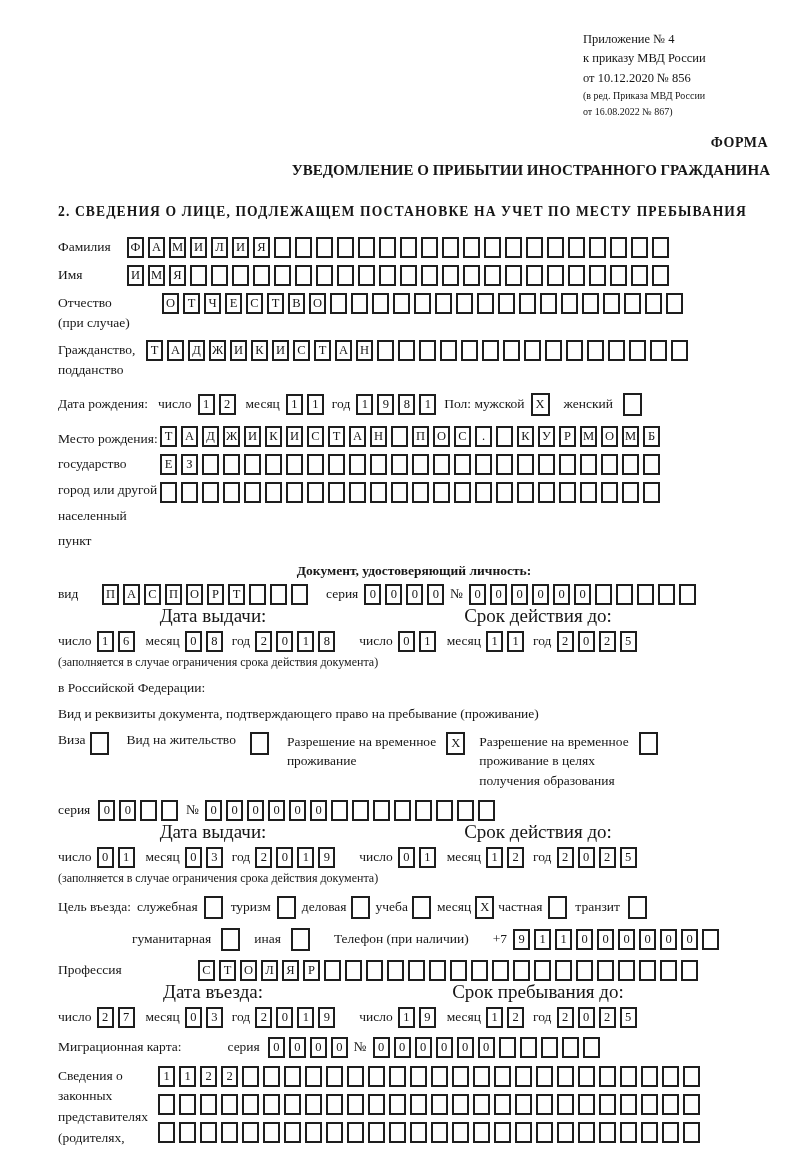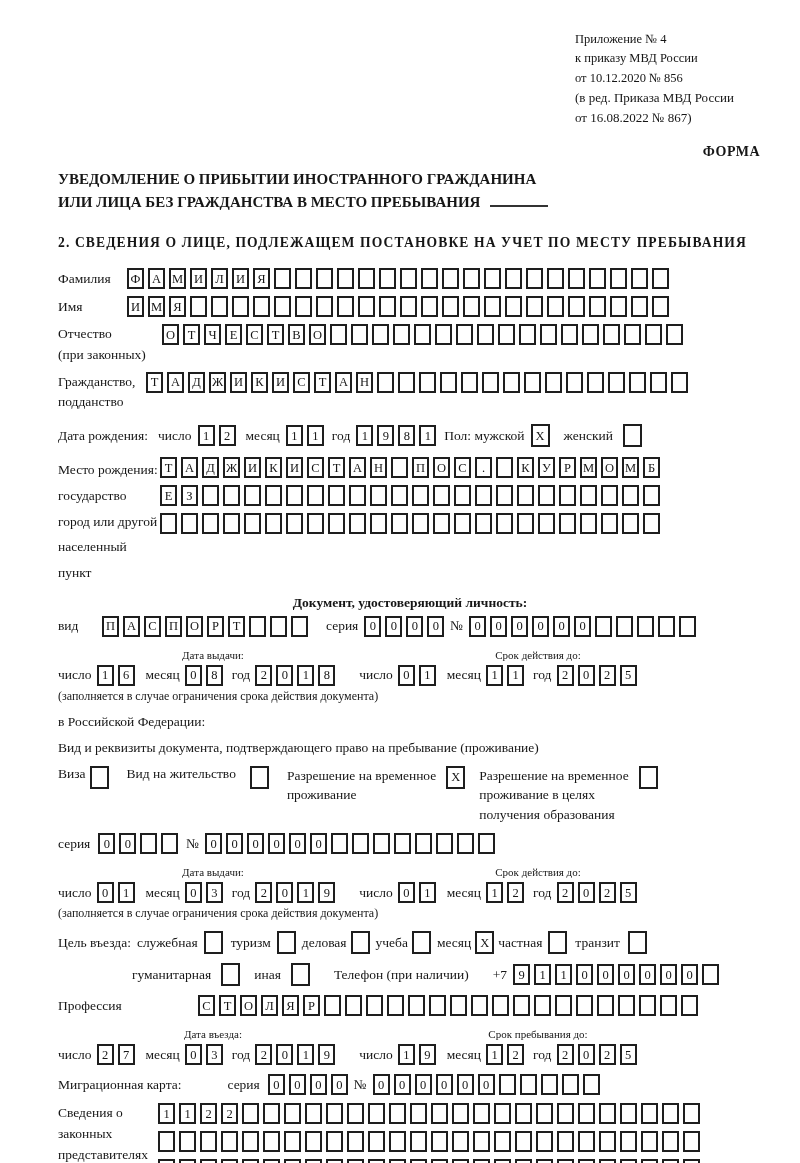--- a/index.html
+++ b/index.html
@@ -1,35 +1,35 @@
 <!DOCTYPE html>
 <html lang="ru"><head>
 <meta charset="utf-8">
 <style>
   *{box-sizing:border-box}
   html,body{margin:0;padding:0;background:#e8e8e8}
   .page{width:800px;height:1163px;margin:0 auto;background:#fff;color:#161616;
         font-family:"Liberation Serif","DejaVu Serif",serif;
-        padding:30px 38px 8px 58px;position:relative;overflow:hidden}
+        padding:30px 30px 8px 58px;position:relative;overflow:hidden}
   .hnote{width:185px;margin-left:auto;margin-right:2px;font-size:12.5px;line-height:1.55}
-  .hnote .sub{font-size:13px}
+  .hnote .sub{font-size:10px}
   .forma{text-align:right;font-weight:bold;font-size:14px;margin:16px 2px 4px 0;letter-spacing:.5px}
-  .title{text-align:left;font-weight:bold;font-size:15px;line-height:1.5;margin-top:8px}
+  .title{text-align:right;font-weight:bold;font-size:15px;line-height:1.5;margin-top:8px}
   .blank-line{display:inline-block;width:58px;border-bottom:2px solid #333;height:13px;margin-left:10px}
   .sec{font-weight:bold;font-size:13.6px;margin-top:22px;letter-spacing:1.1px;white-space:nowrap}
   .row{display:flex;align-items:center;margin-top:7px;font-size:13.5px}
   .row.start{align-items:flex-start}
   .lblcol{flex:0 0 auto;line-height:1.5}
   .cells{display:inline-flex;gap:4px;flex-wrap:nowrap;align-items:center}
   .cell{width:17px;height:21px;border:2px solid #1e1e1e;display:inline-flex;align-items:center;
         justify-content:center;font-size:12.5px;flex:0 0 auto;background:#fff;line-height:1}
   .cbx .cell{width:19px;height:23px}
   .stack{display:flex;flex-direction:column;gap:7px}
   .center-bold{text-align:center;font-weight:bold;font-size:13.5px;margin-top:9px}
-  .dgh{display:flex;font-size:11px;margin-top:12px}
+  .dgh{display:flex;font-size:19px;margin-top:0}
   .dgh .h1{width:310px;text-align:center}
   .dgh .h2{width:340px;text-align:center}
   .dgrow{display:flex;align-items:center;margin-top:4px;font-size:13.5px}
   .dg{display:flex;align-items:center;gap:5px}
   .note{font-size:12px;margin-top:3px;padding-right:46px}
   .intro{font-size:13.5px;margin-top:10px}
   .cbrow{display:flex;align-items:flex-start;margin-top:10px;font-size:13.5px}
   .opt{text-align:left;line-height:1.45}
   .ml4{margin-left:4px}.ml6{margin-left:6px}.ml8{margin-left:8px}.ml10{margin-left:10px}
   .ml14{margin-left:14px}.ml18{margin-left:18px}.ml24{margin-left:24px}
@@ -45,23 +45,20 @@
     <div>Приложение № 4</div>
     <div>к приказу МВД России</div>
     <div>от 10.12.2020 № 856</div>
     <div class="sub">(в ред. Приказа МВД России</div>
     <div class="sub">от 16.08.2022 № 867)</div>
   </div>
   <div class="forma">ФОРМА</div>
 
   <div class="title">
     <div>УВЕДОМЛЕНИЕ О ПРИБЫТИИ ИНОСТРАННОГО ГРАЖДАНИНА</div>
-    <div>
-      <span>ИЛИ ЛИЦА БЕЗ ГРАЖДАНСТВА В МЕСТО ПРЕБЫВАНИЯ</span><span class="blank-line"></span>
-    </div>
   </div>
 
   <div class="sec">2. СВЕДЕНИЯ О ЛИЦЕ, ПОДЛЕЖАЩЕМ ПОСТАНОВКЕ НА УЧЕТ ПО МЕСТУ ПРЕБЫВАНИЯ</div>
 
   <div class="row" style="margin-top:17px">
     <span class="lblcol" style="width:69px">Фамилия</span>
     <span class="cells">
         <span class="cell">Ф</span>
         <span class="cell">А</span>
         <span class="cell">М</span>
@@ -119,21 +116,21 @@
         <span class="cell"></span>
         <span class="cell"></span>
         <span class="cell"></span>
         <span class="cell"></span>
       </span>
   </div>
 
   <div class="row start">
     <span class="lblcol" style="width:104px">
       <div>Отчество</div>
-      <div>(при законных)</div>
+      <div>(при случае)</div>
     </span>
     <span class="cells">
         <span class="cell">О</span>
         <span class="cell">Т</span>
         <span class="cell">Ч</span>
         <span class="cell">Е</span>
         <span class="cell">С</span>
         <span class="cell">Т</span>
         <span class="cell">В</span>
         <span class="cell">О</span>

